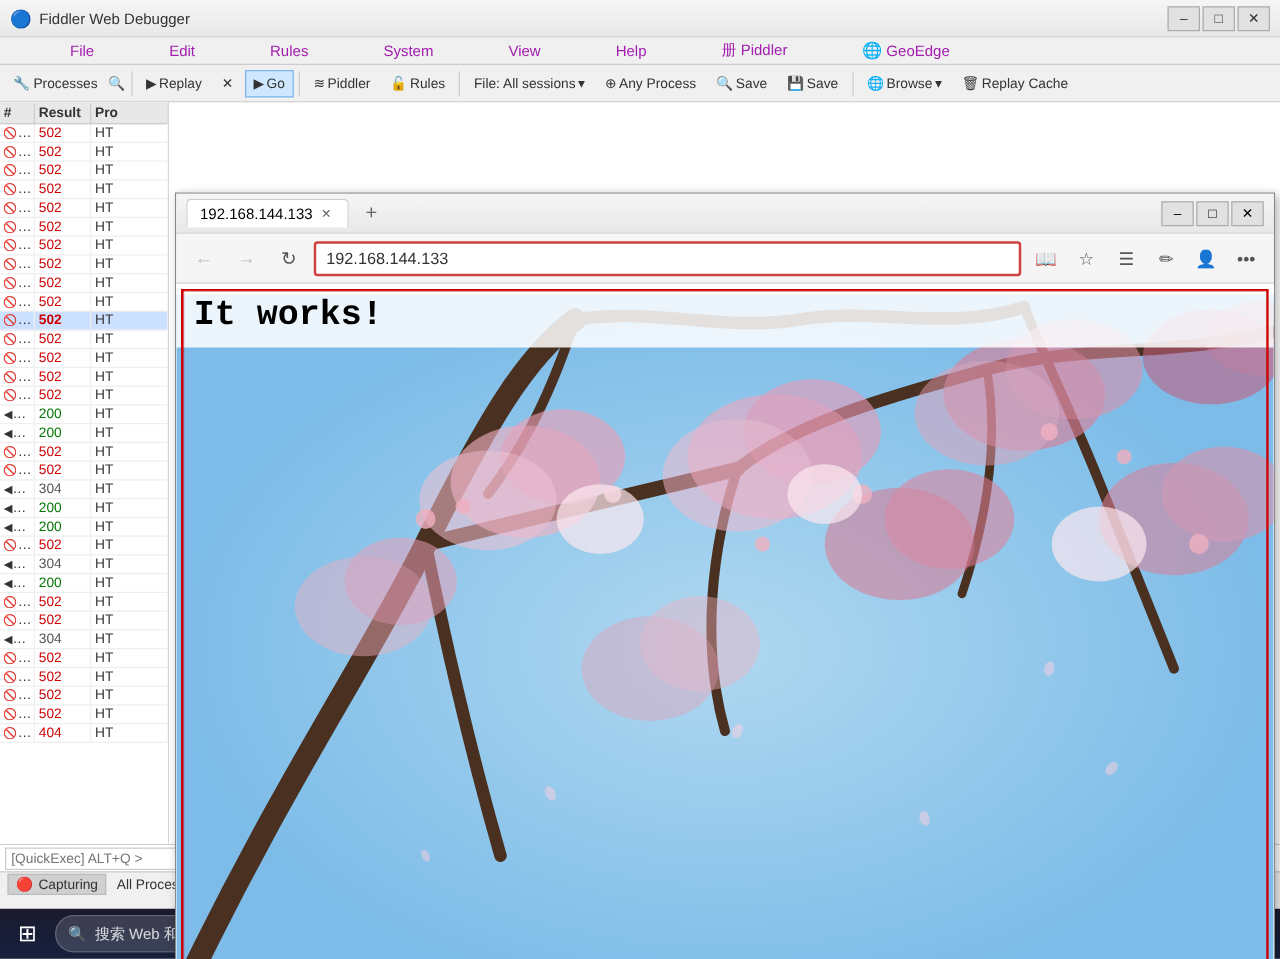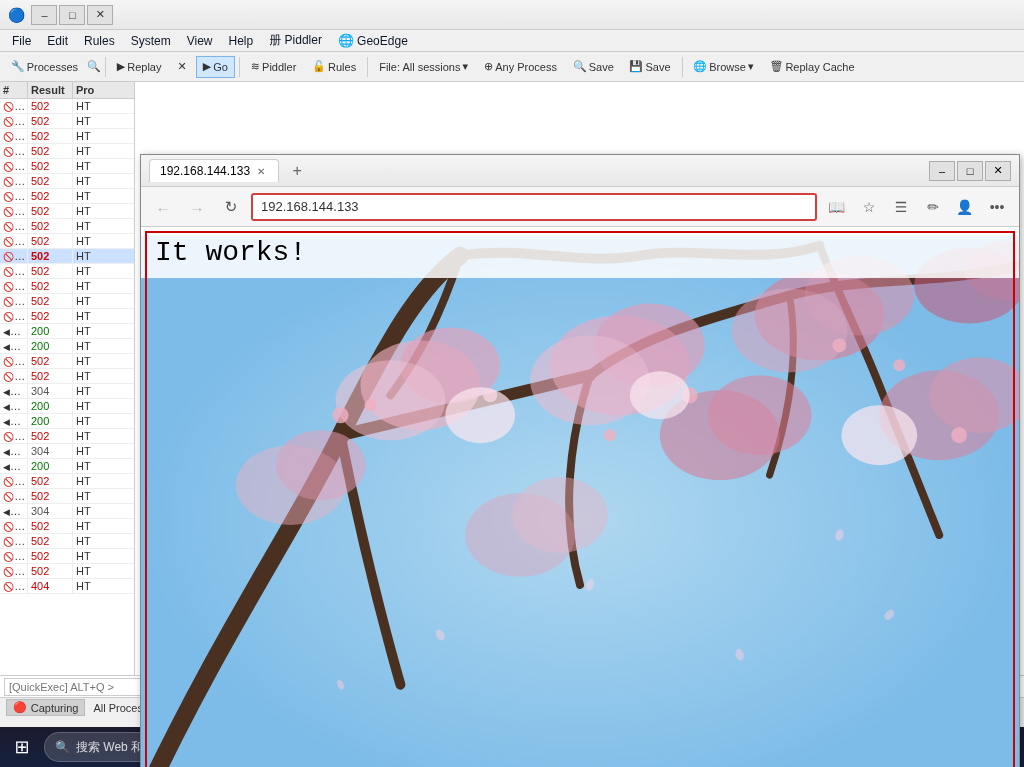--- a/index.html
+++ b/index.html
@@ -31,22 +31,23 @@
       height: 22px;
       background: #f0f0f0;
       border-bottom: 1px solid #ccc;
       display: flex;
       align-items: center;
       padding: 0 4px;
     }
     .menu-item {
       padding: 2px 8px;
       font-size: 12px;
-      color: #0f172a;
-      cursor: pointer;
+      color: #a21caf;
+      cursor: pointer;
+      margin-left: 44px;
     }
 
     
     .toolbar {
       height: 30px;
       background: #f0f0f0;
       border-bottom: 1px solid #ccc;
       display: flex;
       align-items: center;
       padding: 0 4px;
@@ -217,21 +218,21 @@
     
     .browser-content {
       flex: 1;
       background: #fff;
       overflow: hidden;
       position: relative;
     }
     .it-works-text {
       font-family: 'Courier New', monospace;
       font-size: 28px;
-      font-weight: normal;
+      font-weight: bold;
       color: #000;
       padding: 10px 14px;
       position: relative;
       z-index: 2;
       background: rgba(255,255,255,0.85);
     }
     .cherry-blossom-bg {
       position: absolute;
       top: 0; left: 0; right: 0; bottom: 0;
       overflow: hidden;
@@ -353,20 +354,21 @@
     .cherry-svg {
       width: 100%;
       height: 100%;
     }
   </style>
 </head>
 <body>
 
 <div class="title-bar">
   <span style="font-size:14px;">🔵</span>
+  <span class="title-bar-text">Fiddler Web Debugger</span>
   <div class="title-bar-controls">
     <button class="title-bar-btn">–</button>
     <button class="title-bar-btn">□</button>
     <button class="title-bar-btn close">✕</button>
   </div>
 </div>
 
 <div class="menu-bar">
   <span class="menu-item">File</span>
   <span class="menu-item">Edit</span>

